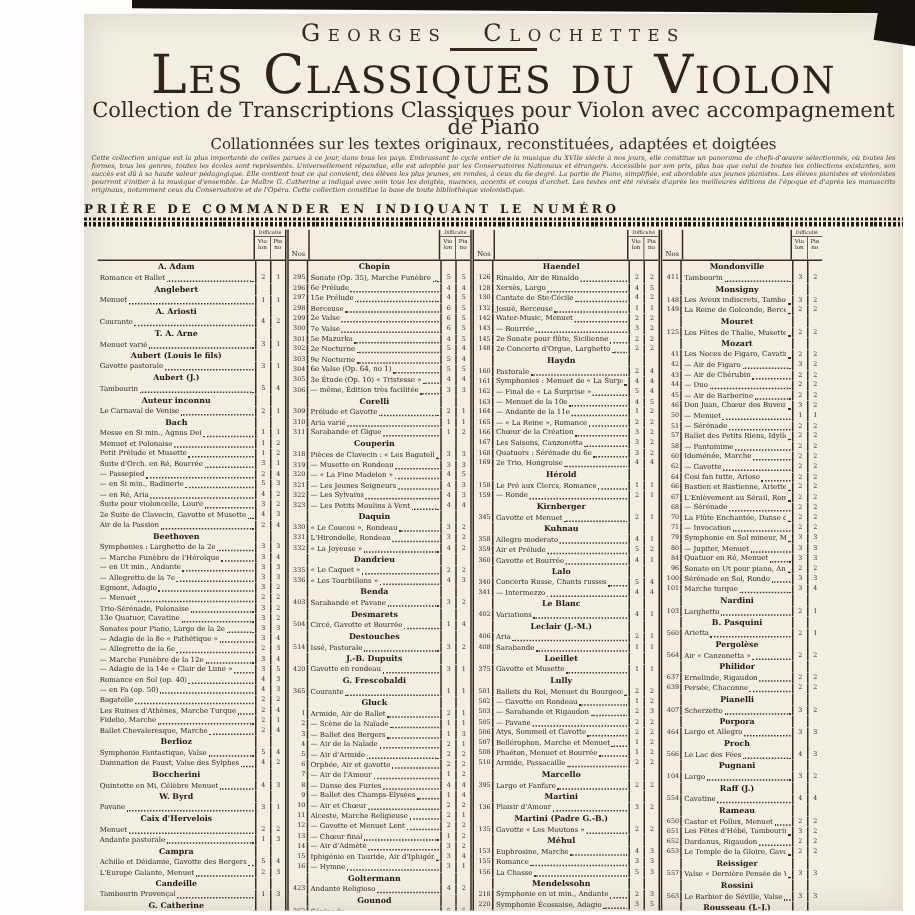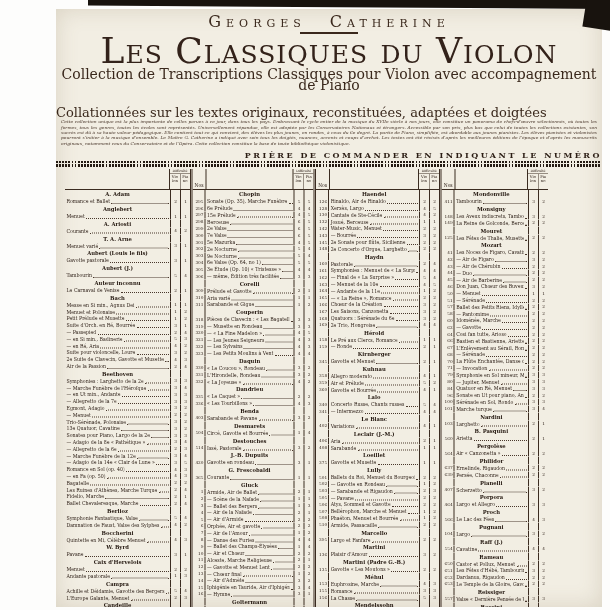--- a/index.html
+++ b/index.html
@@ -10,25 +10,25 @@
   .corner{position:absolute;right:-5px;top:-7px;width:30px;height:36px;background:#18130e;
           transform:rotate(9deg);z-index:5;}
   .paper{position:absolute;left:56px;top:9px;width:546px;height:598px;background:#f2eee3;
          color:#2f2119;overflow:hidden;box-shadow:inset 0 0 22px rgba(122,98,66,.20);}
   .author{margin-top:4px;text-align:center;font-size:16px;font-variant:small-caps;
           letter-spacing:5px;word-spacing:14px;color:#3a281c;line-height:18px;}
   .rule{width:58px;height:2px;background:#3a281c;margin:1px auto 1px auto;}
   .title{text-align:center;font-size:36px;font-variant:small-caps;letter-spacing:1px;
          line-height:32px;color:#33221a;white-space:nowrap;}
   .sub1{font-size:14px;text-align:center;margin-top:2px;line-height:11px;color:#3a281c;}
-  .sub2{font-size:13px;text-align:left;margin-top:17px;line-height:9px;color:#3a281c;}
+  .sub2{font-size:10px;text-align:center;margin-top:1px;line-height:9px;color:#3a281c;}
   .para-outer{height:30px;overflow:hidden;margin-top:2px;padding:0 5px;}
   .para-inner{width:1072px;transform:scale(.5);transform-origin:0 0;font-size:8.8px;
               line-height:10.8px;text-align:justify;font-style:italic;color:#49362a;}
-  .order{font-size:8px;font-weight:bold;letter-spacing:2.5px;text-align:right;
+  .order{font-size:8px;font-weight:bold;letter-spacing:2.5px;text-align:left;
          margin-top:1px;line-height:10px;color:#2b1d14;}
   .dotwrap{margin-top:1px;}
   .dotrule{height:2.2px;background:repeating-linear-gradient(90deg,#241a12 0 1.8px,transparent 1.8px 3.1px);}
   .dotrule+.dotrule{margin-top:1.2px;}
   .table-outer{height:466px;overflow:hidden;padding-left:9px;margin-top:2px;}
   .table-inner{width:966px;transform:scale(.5);transform-origin:0 0;display:flex;color:#2f2119;}
   .group{display:flex;flex-direction:column;overflow:hidden;height:932px;}
   .g0{width:254px;} .g1{width:246px;} .g2{width:250px;} .g3{width:216px;}
   .sep{border-left:5px double #3a2b20;}
   .ghead{display:flex;height:40px;border-bottom:2px solid #3b2c21;align-items:stretch;flex-shrink:0;}
@@ -54,21 +54,21 @@
   .lead{flex:1;min-width:4px;border-bottom:2px dotted #4a382c;height:10px;margin:0 2px;}
   .v,.p{width:20px;border-left:2px solid #3b2c21;font-size:8.5px;text-align:center;
         flex-shrink:0;height:100%;box-sizing:border-box;}
 </style>
 </head>
 <body>
 
 <div id="stage">
   <div class="topbar"></div>
   <div class="paper">
-    <div class="author">Georges Catherine</div>
+    <div class="author">Georges Clochettes</div>
     <div class="rule"></div>
     <div class="title">Les Classiques du Violon</div>
     <div class="sub1">Collection de Transcriptions Classiques pour Violon avec accompagnement de Piano</div>
     <div class="sub2">Collationnées sur les textes originaux, reconstituées, adaptées et doigtées</div>
     <div class="para-outer">
       <div class="para-inner">Cette collection unique est la plus importante de celles parues à ce jour, dans tous les pays. Embrassant le cycle entier de la musique du XVIIe siècle à nos jours, elle constitue un panorama de chefs-d'œuvre sélectionnés, où toutes les formes, tous les genres, toutes les écoles sont représentés. Universellement répandue, elle est adoptée par les Conservatoires Nationaux et étrangers. Accessible par son prix, plus bas que celui de toutes les collections existantes, son succès est dû à sa haute valeur pédagogique. Elle contient tout ce qui convient, des élèves les plus jeunes, en rondes, à ceux du 6e degré. La partie de Piano, simplifiée, est abordable aux jeunes pianistes. Les élèves pianistes et violonistes pourront s'initier à la musique d'ensemble. Le Maître G. Catherine a indiqué avec soin tous les doigtés, nuances, accents et coups d'archet. Les textes ont été révisés d'après les meilleures éditions de l'époque et d'après les manuscrits originaux, notamment ceux du Conservatoire et de l'Opéra. Cette collection constitue la base de toute bibliothèque violonistique.</div>
     </div>
     <div class="order">PRIÈRE DE COMMANDER EN INDIQUANT LE NUMÉRO</div>
     <div class="dotwrap">
       <div class="dotrule"></div>

